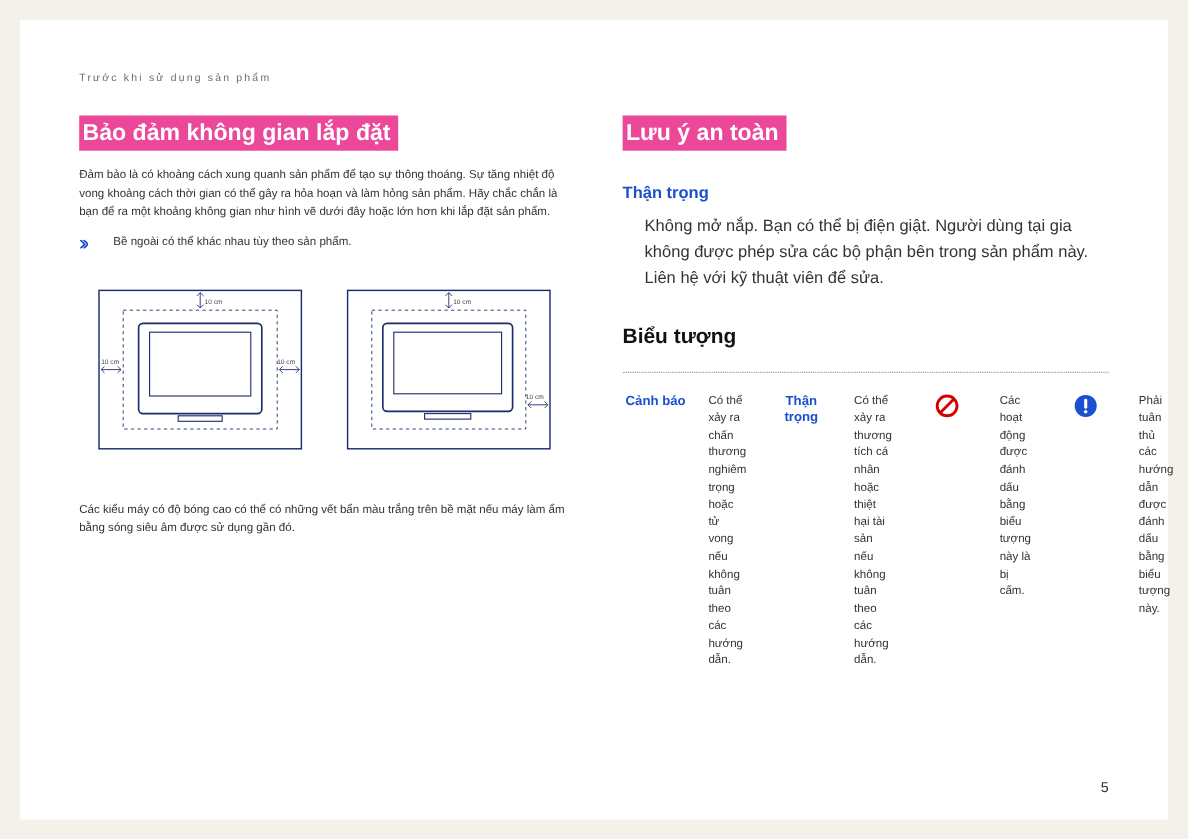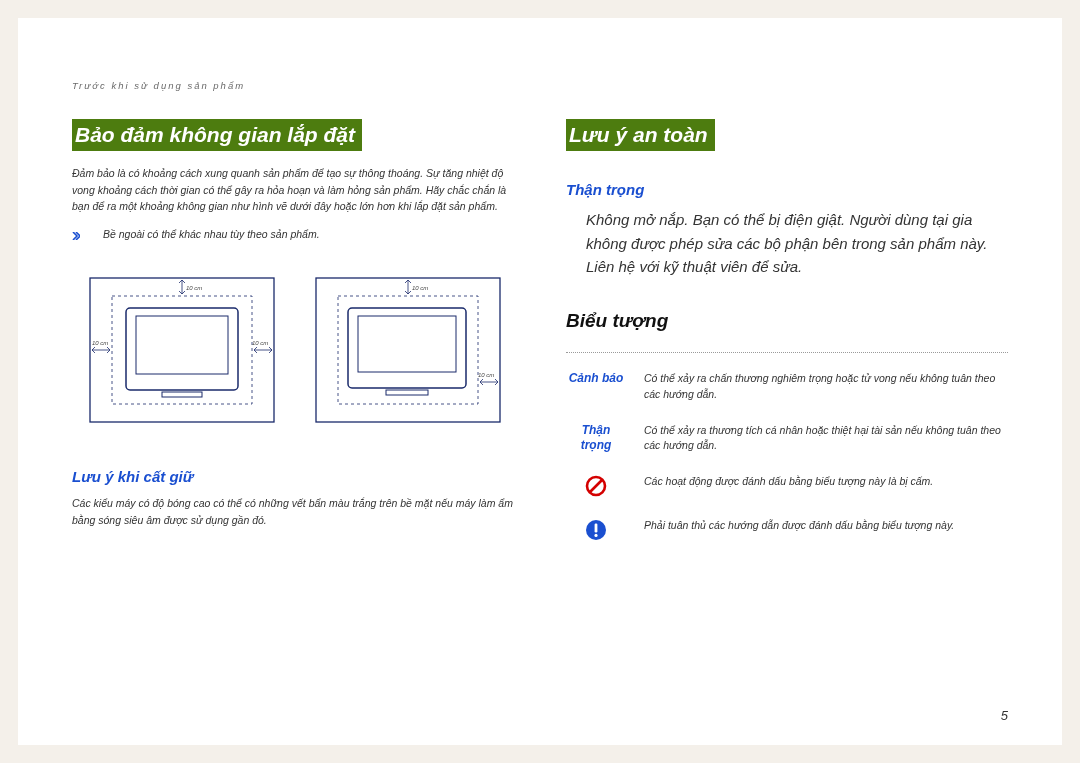--- a/index.html
+++ b/index.html
@@ -6,38 +6,37 @@
   html, body { width: 1080px; height: 763px; }
   body {
     background: #f4f0ea;
     font-family: Arial, Helvetica, sans-serif;
     padding: 18px;
   }
   .page {
     width: 100%;
     height: 100%;
     background: #ffffff;
-    padding: 62px 54px 28px 54px;
+    padding: 48px 54px 28px 54px;
     position: relative;
-    font-style: italic;
   }
   .breadcrumb {
     font-size: 9.5px;
     letter-spacing: 2px;
     color: #6a6a6a;
     margin-bottom: 28px;
   }
   .columns {
     display: flex;
     gap: 52px;
   }
   .col { flex: 1; min-width: 0; }
   .h1 {
     display: inline-block;
-    background: #4d7c0f;
+    background: #ec4899;
     color: #fff;
     font-size: 21px;
     font-weight: bold;
     padding: 3px 7px 3px 3px;
     margin-bottom: 14px;
     line-height: 1.25;
   }
   .para {
     font-size: 10.5px;
     line-height: 1.55;
@@ -92,21 +91,21 @@
   }
   .caution-body {
     font-size: 15px;
     line-height: 1.55;
     color: #333;
     margin-left: 20px;
     margin-bottom: 6px;
   }
   .sym-table {
     display: flex;
-    flex-direction: column;
+    flex-direction: row;
     gap: 20px;
   }
   .sym-row {
     display: flex;
     align-items: flex-start;
     gap: 18px;
   }
   .sym-key {
     width: 60px;
     flex: none;
@@ -202,21 +201,20 @@
             <text x="104" y="20" class="dim-label">10 cm</text>
 
             <line x1="172" y1="112" x2="190" y2="112" stroke="#1a2a6b" stroke-width="0.8"></line>
             <polyline points="175,109 172,112 175,115" fill="none" stroke="#1a2a6b" stroke-width="0.8"></polyline>
             <polyline points="187,109 190,112 187,115" fill="none" stroke="#1a2a6b" stroke-width="0.8"></polyline>
             <text x="170" y="107" class="dim-label">10 cm</text>
           </svg>
         </div>
       </div>
 
-      <div class="h2-blue">Lưu ý khi cất giữ</div>
       <div class="para">Các kiểu máy có độ bóng cao có thể có những vết bẩn màu trắng trên bề mặt nếu máy làm ẩm bằng sóng siêu âm được sử dụng gần đó.</div>
 
 
     </div>
 
     <div class="col">
 
       <div class="h1">Lưu ý an toàn</div>
 
       <div class="h2-blue" style="margin-top:16px">Thận trọng</div>

